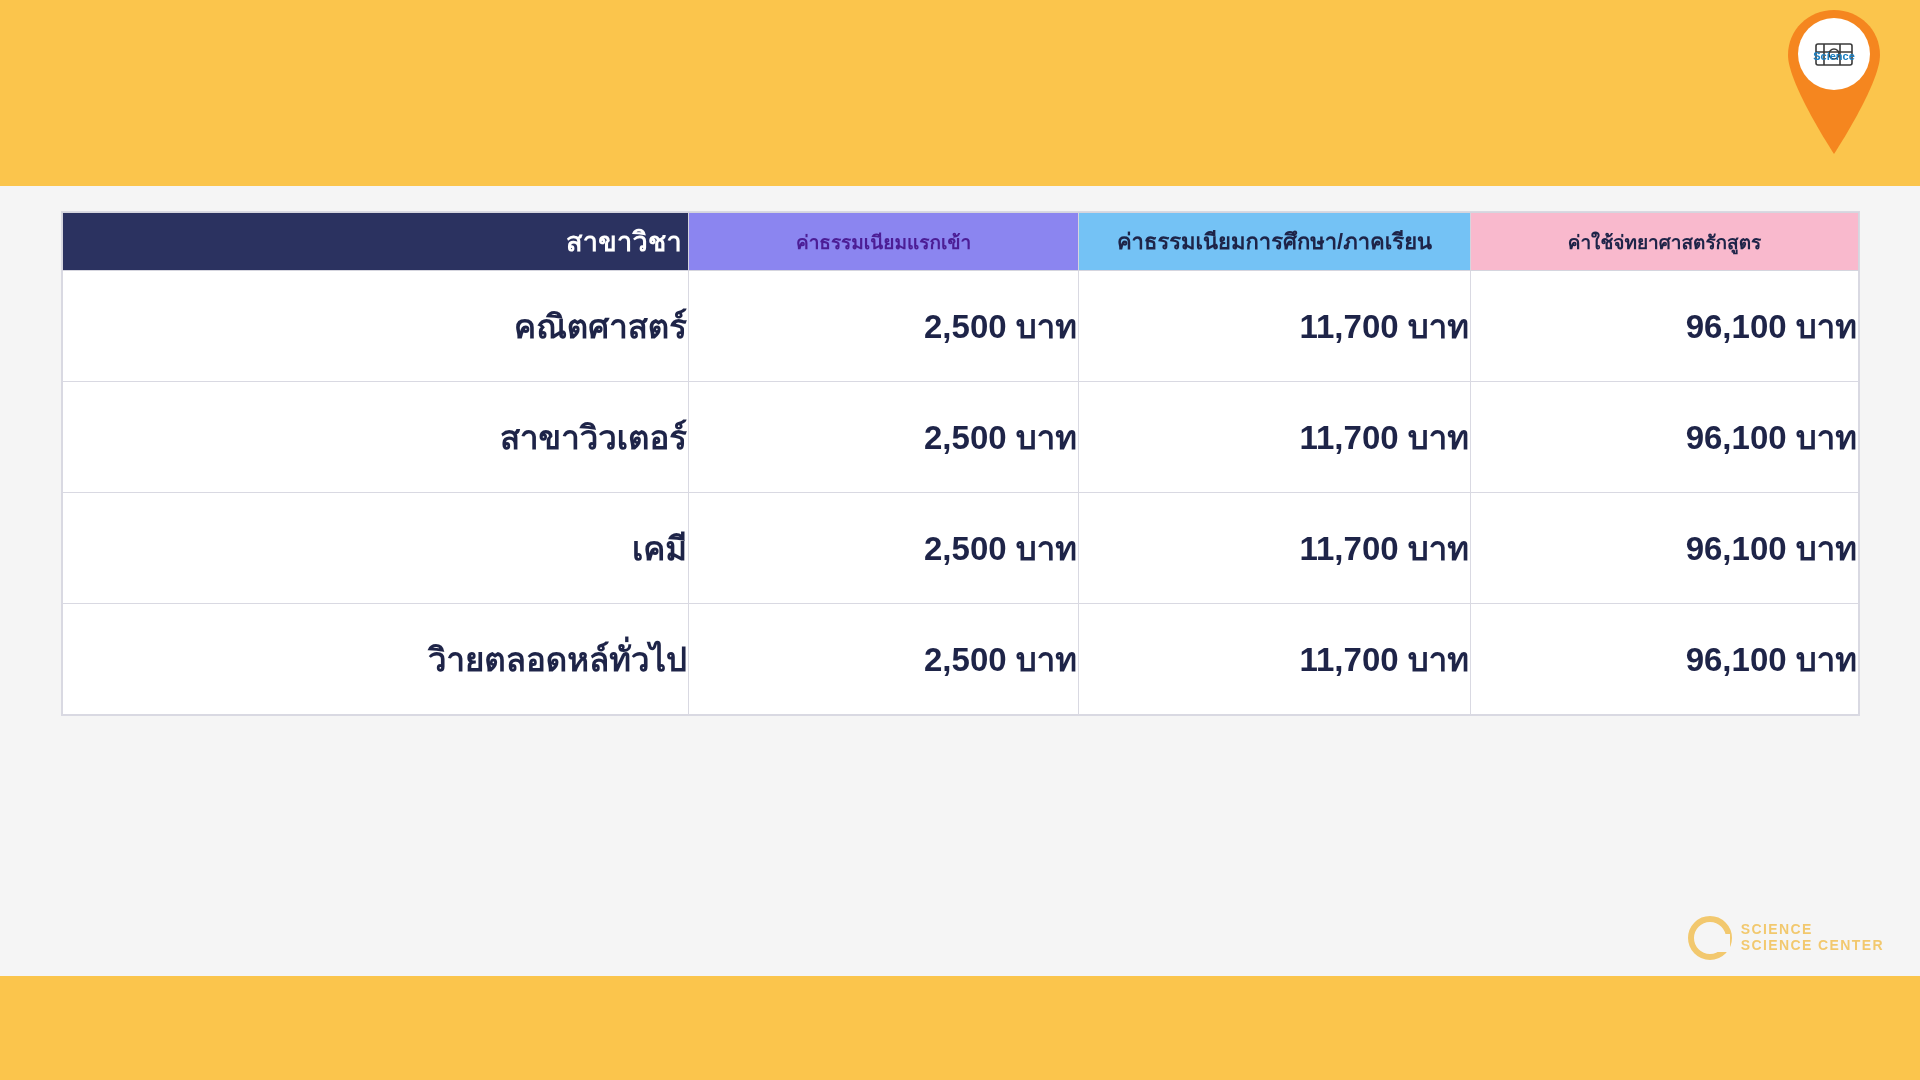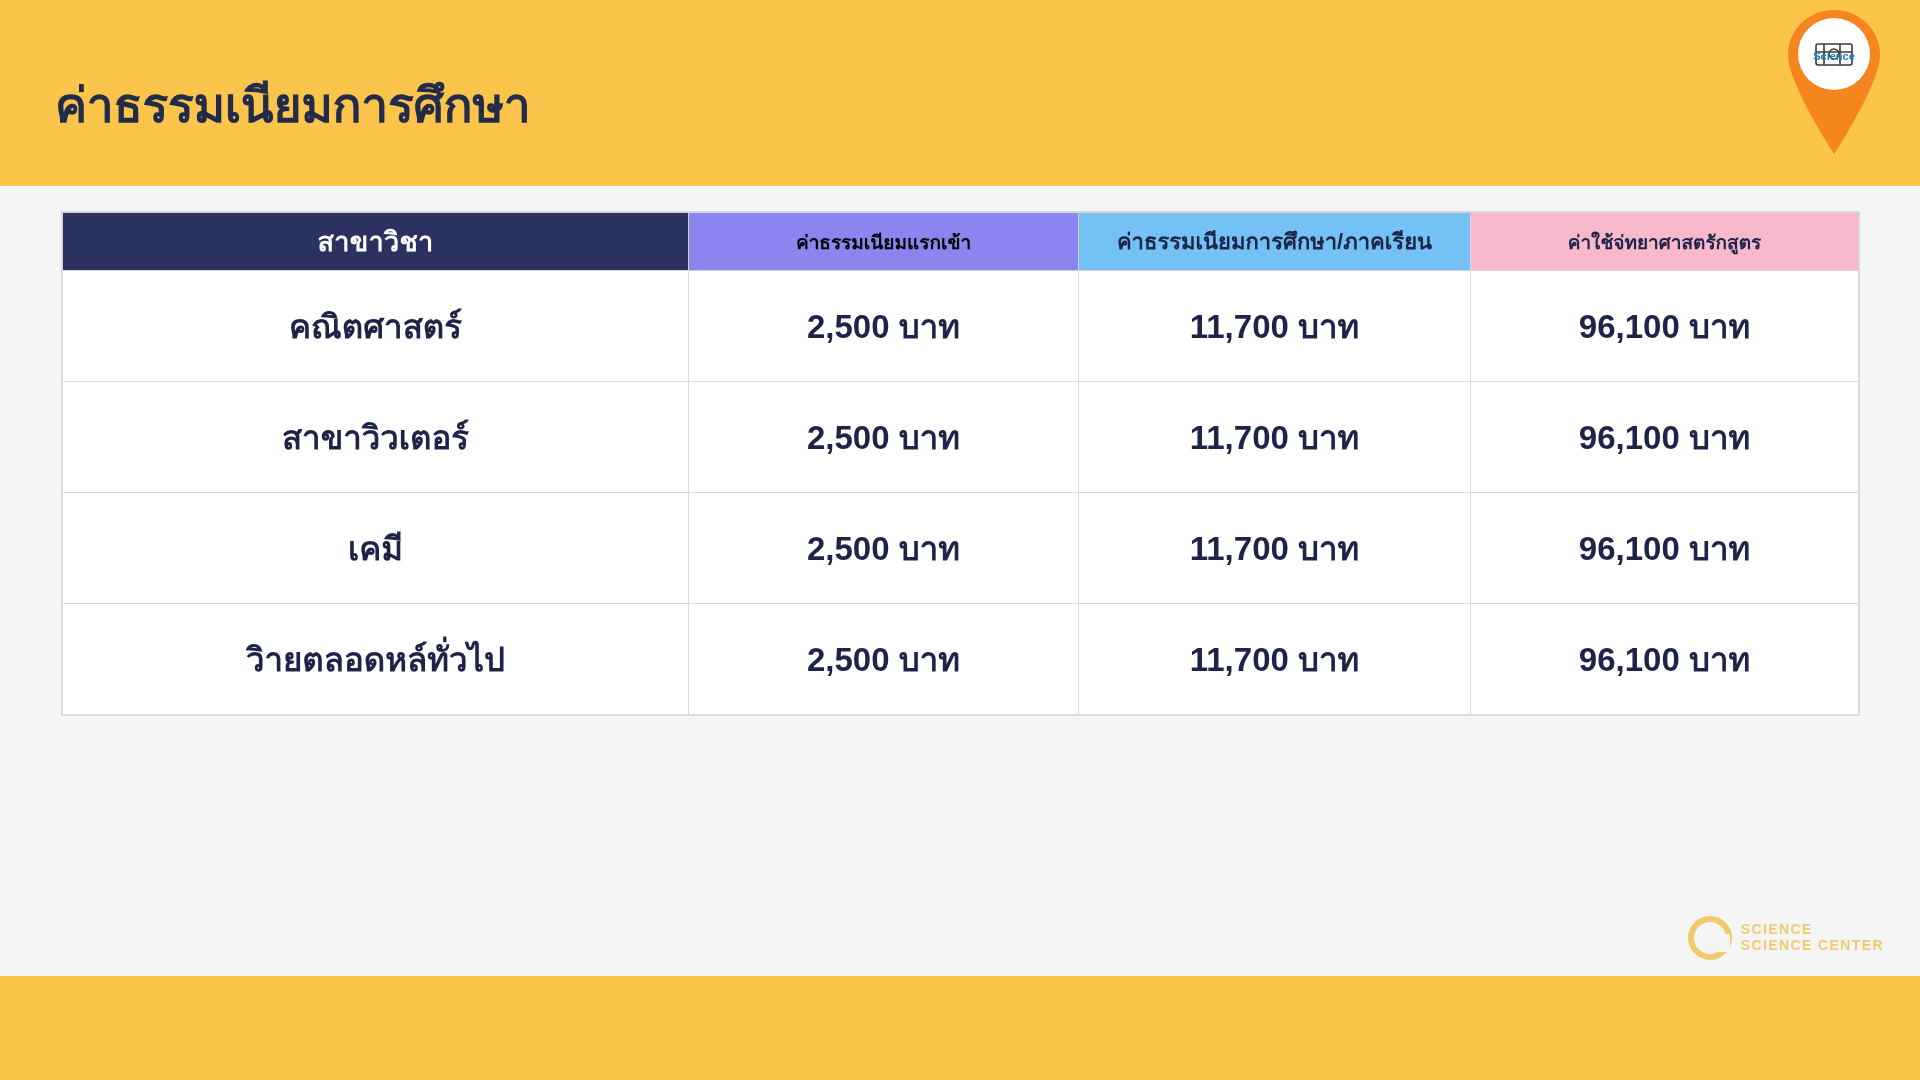--- a/index.html
+++ b/index.html
@@ -96,45 +96,46 @@
     vertical-align: middle;
     border: 1px solid #d5d5de;
     box-sizing: border-box;
   }
 
   .th-subject {
     background: #2b3260;
     color: #ffffff;
     font-size: 27px;
     letter-spacing: 0.3px;
+    text-align: right;
   }
 
   .th-entry {
     background: #8b85f0;
-    color: #000000;
+    color: #4c1d95;
     font-size: 19px;
     margin-top: 48px;
   }
 
   .th-term {
     background: #74c2f5;
     color: #1e2448;
     font-size: 22px;
   }
 
   .th-total {
     background: #f9b9cd;
     color: #1e2448;
     font-size: 19px;
   }
 
   .fee-table td {
     height: 111px;
     border: 1px solid #d9d9e2;
-    text-align: center;
+    text-align: right;
     vertical-align: middle;
     color: #1e2448;
     box-sizing: border-box;
     background: #ffffff;
   }
 
   .td-subject {
     font-size: 33px;
     font-weight: bold;
   }
@@ -189,24 +190,20 @@
     left: 0;
     top: 0;
   }
 </style>
 </head>
 <body>
 
 <div class="slide">
 
   <div class="header-band">
-    <div class="header-title">
-      <div>ค่าธรรมเนียมการศึกษา</div>
-      <div>หลักสูตรครุศาสตรบัณฑิต (ค.บ. 4 ปี)</div>
-    </div>
 
     <div class="pin-logo">
       <svg class="pin-shape" width="96" height="150" viewBox="0 0 96 150" xmlns="http://www.w3.org/2000/svg">
         <path d="M48 2 C22 2 2 22 2 47 C2 76 48 146 48 146 C48 146 94 76 94 47 C94 22 74 2 48 2 Z" fill="#f5861f"></path>
         <circle cx="48" cy="46" r="36" fill="#ffffff"></circle>
         <g stroke="#3a3a3a" stroke-width="1.6" fill="none">
           <rect x="30" y="36" width="36" height="21" rx="2"></rect>
           <path d="M30 44 H66 M38 36 V57 M54 36 V57"></path>
           <circle cx="48" cy="46" r="5"></circle>
         </g>

